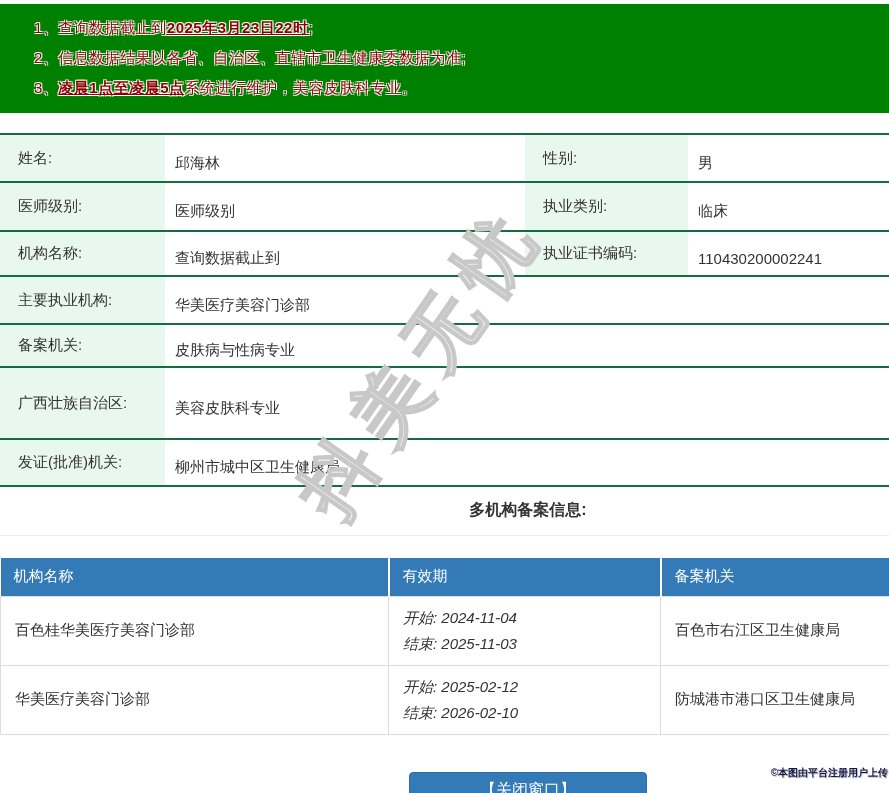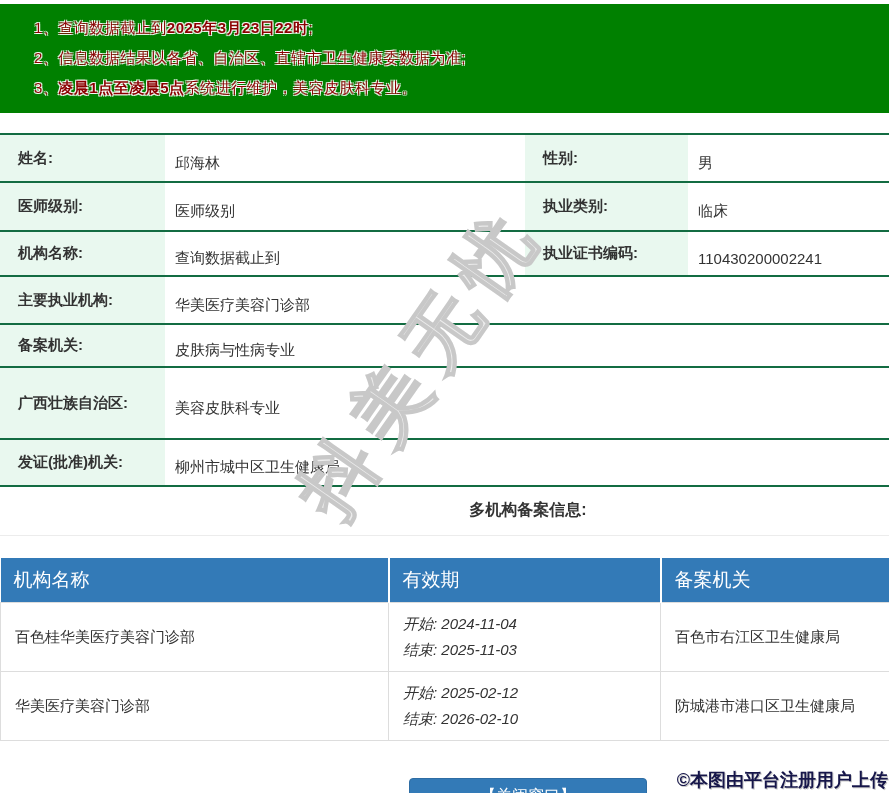--- a/index.html
+++ b/index.html
@@ -15,53 +15,53 @@
   .notice {
     margin-top:4px; background:#008000; padding:9px 0 10px 34px;
   }
   .notice-line {
     color:#8b0000; font-size:15px; line-height:30px; font-weight:bold;
     text-shadow:-1px -1px 0 rgba(255,255,255,.85), 1px -1px 0 rgba(255,255,255,.85),
                 -1px 1px 0 rgba(255,255,255,.85), 1px 1px 0 rgba(255,255,255,.85);
     letter-spacing:.5px;
   }
   .notice-line .seg-normal { font-weight:normal; }
-  .notice-line .seg-bold { font-weight:bold; }
+  .notice-line .seg-bold { font-weight:bold;text-decoration:underline; }
 
   
   table.profile {
     width:1056px; border-collapse:collapse; margin-top:20px; table-layout:fixed;
   }
   table.profile tr { border-bottom:2px solid #136c42; }
   table.profile tr:first-child { border-top:2px solid #136c42; }
   table.profile td { vertical-align:middle; font-size:15px; color:#333; }
   td.lbl {
     background:#e9f8ef; padding:10px 8px 10px 18px;
   }
-  td.lbl .lbl-inner { display:inline-block; max-width:112px;font-weight:bold; }
+  td.lbl .lbl-inner { display:inline-block; max-width:112px; }
   td.val { padding:10px 8px 0 10px; background:#fff; }
   col.c1 { width:165px; } col.c2 { width:360px; }
   col.c3 { width:163px; } col.c4 { width:368px; }
   tr.h48 { height:48px; } tr.h49 { height:49px; } tr.h45 { height:45px; }
   tr.h43 { height:43px; } tr.h72 { height:72px; } tr.h47 { height:47px; }
 
   
   .section-title {
     margin-top:12px; text-align:center; font-weight:bold; font-size:16px; color:#333;
     height:22px; line-height:22px;
   }
   .thin-rule { border:none; border-top:1px solid #ececec; margin-top:14px; }
 
   
   table.records {
     width:1056px; border-collapse:collapse; margin-top:22px; table-layout:fixed;
   }
   col.r1 { width:388px; } col.r2 { width:272px; } col.r3 { width:396px; }
   table.records th {
-    background:#337ab7; color:#fff; font-weight:normal; font-size:19px;
+    background:#337ab7; color:#fff; font-weight:normal; font-size:15px;
     text-align:left; padding:9px 8px 9px 13px; height:38px;
     border-right:2px solid #fff;
   }
   table.records th:last-child { border-right:none; }
   table.records td {
     border:1px solid #ddd; padding:8px 8px 8px 14px; font-size:15px; background:#fff;
   }
   table.records td.dates div { line-height:26px;font-style:italic; }
   tr.rec1 { height:68px; } tr.rec2 { height:64px; }
 
@@ -75,22 +75,22 @@
   
   .wm-diagonal {
     position:absolute; left:242px; top:312px; z-index:20; pointer-events:none;
     font-size:74px; font-weight:bold; letter-spacing:16px; white-space:nowrap;
     color:rgba(255,255,255,.55);
     -webkit-text-stroke:2px #c8c8c8;
     text-shadow:0 0 1px #d5d5d5;
     transform:rotate(-55deg);
   }
   .wm-footer {
-    position:absolute; right:1px; bottom:1px; z-index:21; pointer-events:none;
-    font-size:18px; font-weight:bold; color:#16164a;
+    position:absolute; right:1px; bottom:13px; z-index:21; pointer-events:none;
+    font-size:10px; font-weight:bold; color:#16164a;
     text-shadow:1px 1px 0 #c9c9c9;
     white-space:nowrap;
   }
 </style>
 </head>
 <body>
 
 <div class="page">
 
   <div class="notice">

